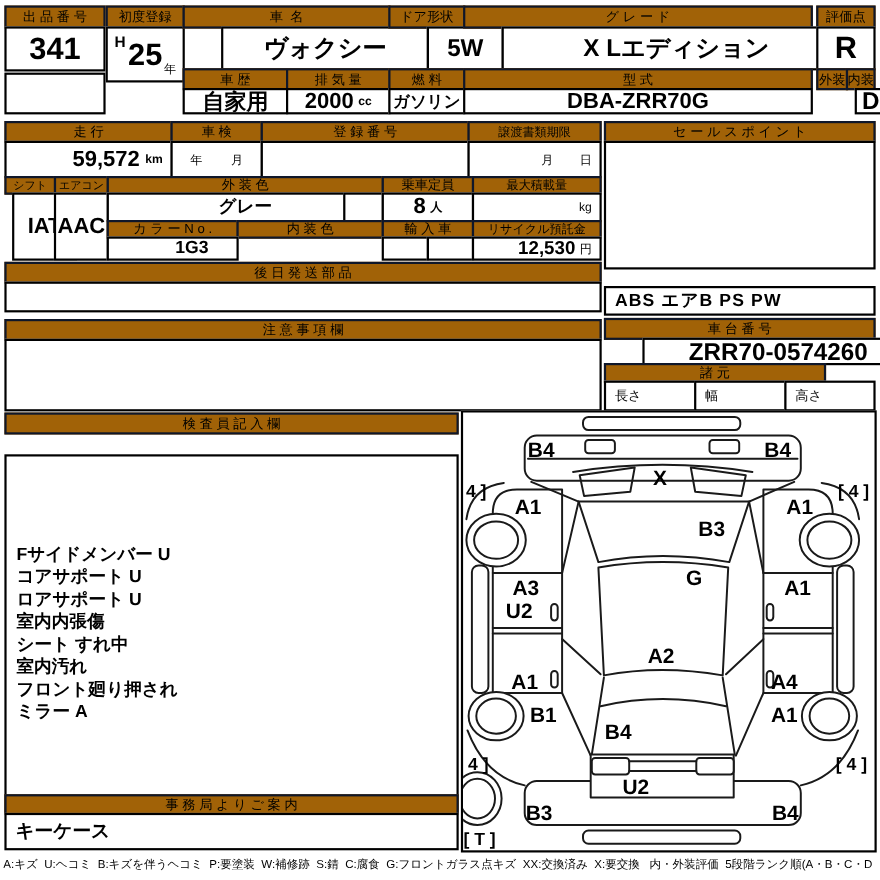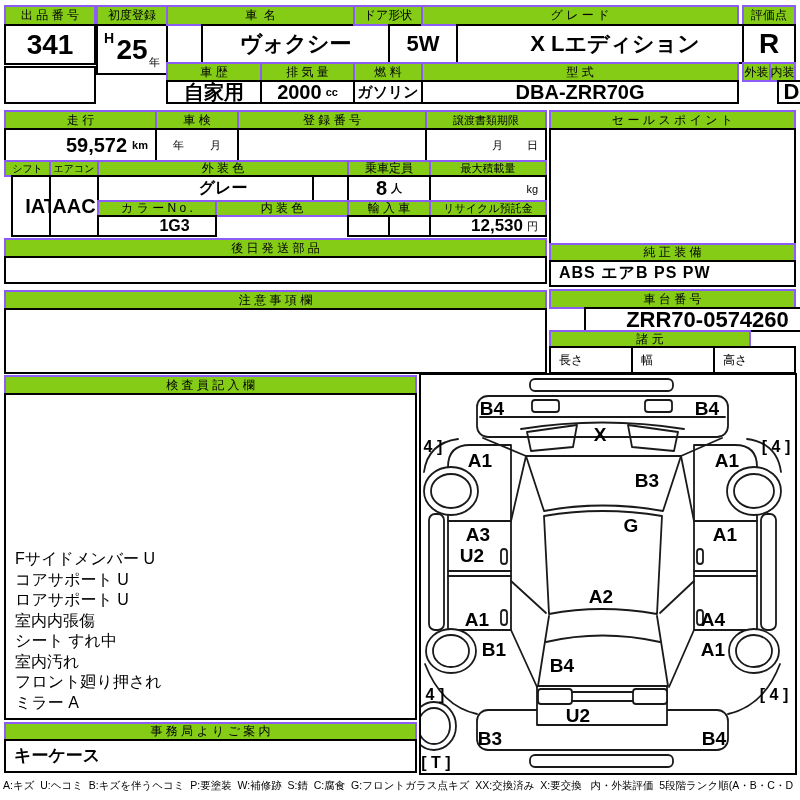--- a/index.html
+++ b/index.html
@@ -1,35 +1,35 @@
 <!DOCTYPE html>
 <html><head>
 <meta charset="utf-8">
 <style>
   html,body{margin:0;padding:0;background:#fff;}
   #sheet{position:relative;width:800px;height:800px;background:#fff;
     font-family:"Liberation Sans","DejaVu Sans",sans-serif;color:#000;}
   #sheet *{box-sizing:border-box;}
-  .hd{position:absolute;background:#84cc16;border:2px solid #8b5cf6;
+  .hd{position:absolute;background:#a16207;border:2px solid #0f172a;
     display:flex;align-items:center;justify-content:center;
     font-size:12px;white-space:pre;overflow:hidden;}
   .hd.s11{font-size:11px;} .hd.s10{font-size:10px;}
   .cell{position:absolute;background:#fff;border:2px solid #000;
     display:flex;align-items:center;justify-content:center;
     white-space:pre;overflow:hidden;}
   .b{font-weight:bold;} .v15{font-size:15px;font-weight:bold;}
   .v16{font-size:16px;font-weight:bold;padding-left:35px;} .v17{font-size:17px;font-weight:bold;}
   .v20{font-size:20px;font-weight:bold;} .v22{font-size:22px;font-weight:bold;margin-left:35px;} .v28{font-size:28px;font-weight:bold;}
   .right{justify-content:flex-end;padding-right:7px;}
   .left{justify-content:flex-start;padding-left:8px;}
   .unit{font-size:11px;font-weight:bold;margin-left:4px;}
   .unit13{font-size:11px;font-weight:bold;margin-left:5px;}
   .ph{font-size:11px;font-weight:normal;gap:26px;}
-  .notes-box{align-items:flex-start;justify-content:flex-end;flex-direction:column;
-    padding:5px 9px;font-size:16px;font-weight:normal;line-height:20.5px;}
+  .notes-box{align-items:flex-start;justify-content:center;flex-direction:column;
+    padding:5px 9px;font-size:16px;font-weight:bold;line-height:20.5px;margin-top:20px;}
   .rel{position:relative;}
   .corner{position:absolute;font-size:11px;}
   #legend{position:absolute;left:3px;top:779px;width:794px;font-size:10.5px;
     white-space:pre;overflow:hidden;}
   #diagram-box{position:absolute;left:419px;top:373px;width:378px;height:402px;
     border:2px solid #000;background:#fff;}
   #diagram-box svg{position:absolute;left:0;top:0;width:100%;height:100%;}
 </style>
 </head>
 <body>
@@ -131,21 +131,20 @@
   </div>
 
   <div class="hd" style="left:4px;top:238px;width:543px;height:20px">後 日 発 送 部 品</div>
   <div class="cell" style="left:4px;top:256px;width:543px;height:28px"></div>
 
   <div class="hd" style="left:4px;top:290px;width:543px;height:20px">注 意 事 項 欄</div>
   <div class="cell" style="left:4px;top:308px;width:543px;height:66px"></div>
 
   <div class="hd" style="left:549px;top:110px;width:247px;height:20px">セ ー ル ス ポ イ ン ト</div>
   <div class="cell" style="left:549px;top:128px;width:247px;height:117px"></div>
-  <div class="hd" style="left:549px;top:243px;width:247px;height:19px">純 正 装 備</div>
   <div class="cell left v16" style="left:549px;top:260px;width:247px;height:27px;letter-spacing:1px">ABS エアB PS PW</div>
 
   <div class="hd" style="left:549px;top:289px;width:247px;height:20px">車 台 番 号</div>
   <div class="cell v22" style="left:549px;top:307px;width:247px;height:25px">ZRR70-0574260</div>
   <div class="hd" style="left:549px;top:330px;width:202px;height:18px">諸 元</div>
   <div class="cell left" style="left:549px;top:346px;width:84px;height:28px;font-size:12px">長さ</div>
   <div class="cell left" style="left:631px;top:346px;width:84px;height:28px;font-size:12px">幅</div>
   <div class="cell left" style="left:713px;top:346px;width:83px;height:28px;font-size:12px">高さ</div>
 
   <div class="hd" style="left:4px;top:375px;width:413px;height:20px">検 査 員 記 入 欄</div>

